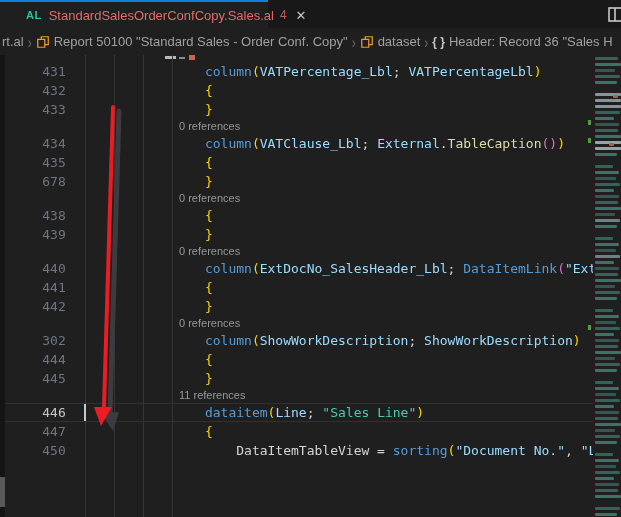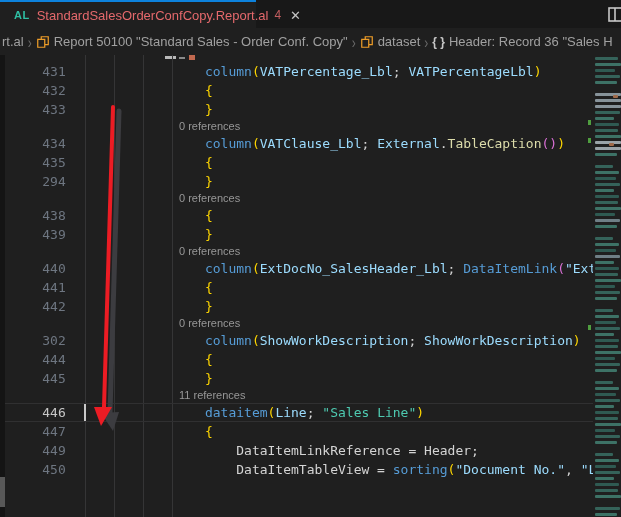--- a/index.html
+++ b/index.html
@@ -5,21 +5,21 @@
   html,body{margin:0;padding:0;}
   body{
     width:621px;height:517px;overflow:hidden;position:relative;
     background:#1f1f1f;font-family:"Liberation Sans",sans-serif;
     -webkit-font-smoothing:antialiased;
   }
   
   .tabbar{position:absolute;left:0;top:0;width:621px;height:28px;background:#181818;display:flex;}
   .tab{
     height:26px;background:#1f1f1f;border-top:2px solid #0d82dd;
-    display:flex;align-items:center;padding:0 10px 0 14px;width:232px;flex:none;
+    display:flex;align-items:center;padding:0 10px 0 26px;width:232px;flex:none;
   }
   .tab .al-icon{font-size:11px;font-weight:bold;color:#2fbfa4;margin-right:7px;letter-spacing:.5px;}
   .tab .fname{font-size:13px;color:#e5696c;white-space:nowrap;}
   .tab .badge{font-size:12px;color:#c25d5f;margin-left:6px;}
   .tab .close{font-size:13px;color:#c5c5c5;margin-left:9px;cursor:pointer;line-height:1;}
   .split-icon{position:absolute;left:608px;top:7px;width:20px;height:15px;}
   
   .breadcrumbs{
     position:absolute;left:0;top:28px;width:621px;height:27px;background:#1f1f1f;
     display:flex;align-items:center;font-size:13px;color:#a0a0a0;white-space:nowrap;padding-left:2px;
@@ -51,21 +51,21 @@
   .git-tick{position:absolute;left:588px;width:3px;height:5px;background:#4f9e3f;}
   
   .arrow-svg{position:absolute;left:0;top:0;pointer-events:none;}
 </style>
 </head>
 <body>
 
 <div class="tabbar">
   <div class="tab">
     <span class="al-icon">AL</span>
-    <span class="fname">StandardSalesOrderConfCopy.Report.al</span>
+    <span class="fname">StandardSalesOrderConfCopy.Sales.al</span>
     <span class="badge">4</span>
     <span class="close">✕</span>
   </div>
   <svg class="split-icon" viewBox="0 0 20 15">
     <rect x="1" y="1" width="18" height="13" fill="none" stroke="#c8c8c8" stroke-width="1.6"></rect>
     <line x1="7" y1="1" x2="7" y2="14" stroke="#c8c8c8" stroke-width="1.6"></line>
   </svg>
 </div>
 
 <div class="breadcrumbs">
@@ -120,21 +120,21 @@
         <div class="cl-row">0 references</div>
         <div class="row">
           <span class="num">434</span>
           <span class="code"><span class="tk-pt">            </span><span class="tk-kw">column</span><span class="tk-b1">(</span><span class="tk-var">VATClause_Lbl</span><span class="tk-pt">; </span><span class="tk-var">External</span><span class="tk-pt">.</span><span class="tk-fn">TableCaption</span><span class="tk-b2">()</span><span class="tk-b1">)</span></span>
         </div>
         <div class="row">
           <span class="num">435</span>
           <span class="code"><span class="tk-pt">            </span><span class="tk-b1">{</span></span>
         </div>
         <div class="row">
-          <span class="num">294</span>
+          <span class="num">678</span>
           <span class="code"><span class="tk-pt">            </span><span class="tk-b1">}</span></span>
         </div>
         <div class="cl-row">0 references</div>
         <div class="row">
           <span class="num">438</span>
           <span class="code"><span class="tk-pt">            </span><span class="tk-b1">{</span></span>
         </div>
         <div class="row">
           <span class="num">439</span>
           <span class="code"><span class="tk-pt">            </span><span class="tk-b1">}</span></span>
@@ -167,24 +167,20 @@
         </div>
         <div class="cl-row">11 references</div>
         <div class="row current">
           <span class="num">446</span>
           <span class="code"><span class="tk-pt">            </span><span class="tk-kw">dataitem</span><span class="tk-b1">(</span><span class="tk-var">Line</span><span class="tk-pt">; </span><span class="tk-typ">"Sales Line"</span><span class="tk-b1">)</span></span>
           <div class="cursor"></div>
         </div>
         <div class="row">
           <span class="num">447</span>
           <span class="code"><span class="tk-pt">            </span><span class="tk-b1">{</span></span>
-        </div>
-        <div class="row">
-          <span class="num">449</span>
-          <span class="code"><span class="tk-pt">                </span><span class="tk-pt">DataItemLinkReference</span><span class="tk-pt"> = </span><span class="tk-pt">Header</span><span class="tk-pt">;</span></span>
         </div>
         <div class="row">
           <span class="num">450</span>
           <span class="code"><span class="tk-pt">                </span><span class="tk-pt">DataItemTableView</span><span class="tk-pt"> = </span><span class="tk-kw">sorting</span><span class="tk-b1">(</span><span class="tk-var">"Document No."</span><span class="tk-pt">, </span><span class="tk-var">"Line</span></span>
         </div>
       </div>
   </div>
 
   <div class="left-strip">
     <div class="thumb"></div>

